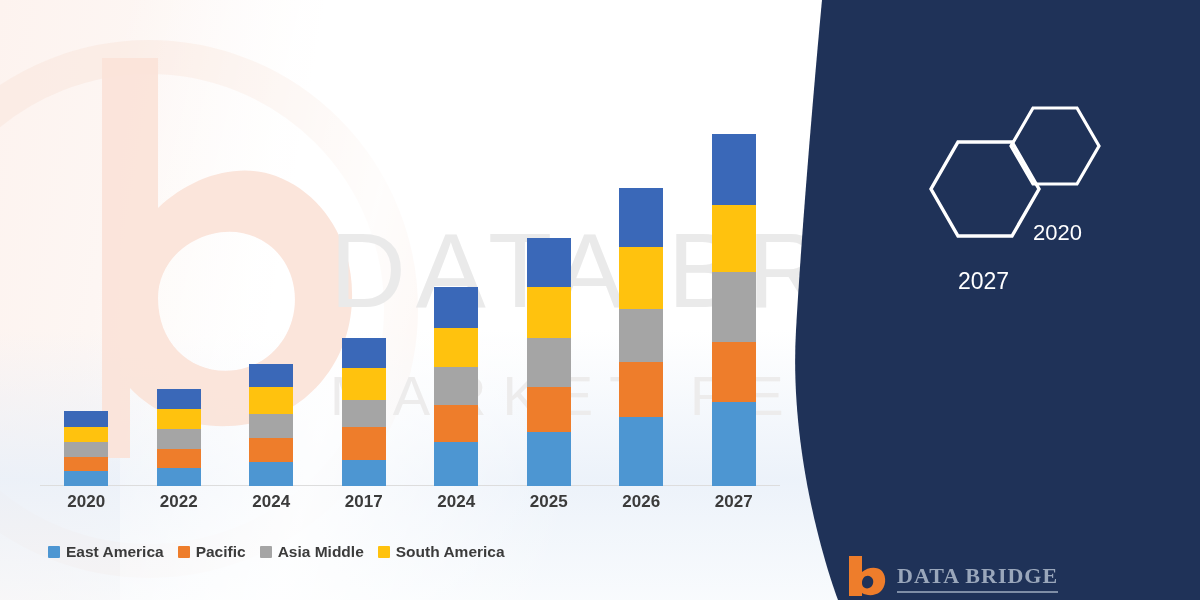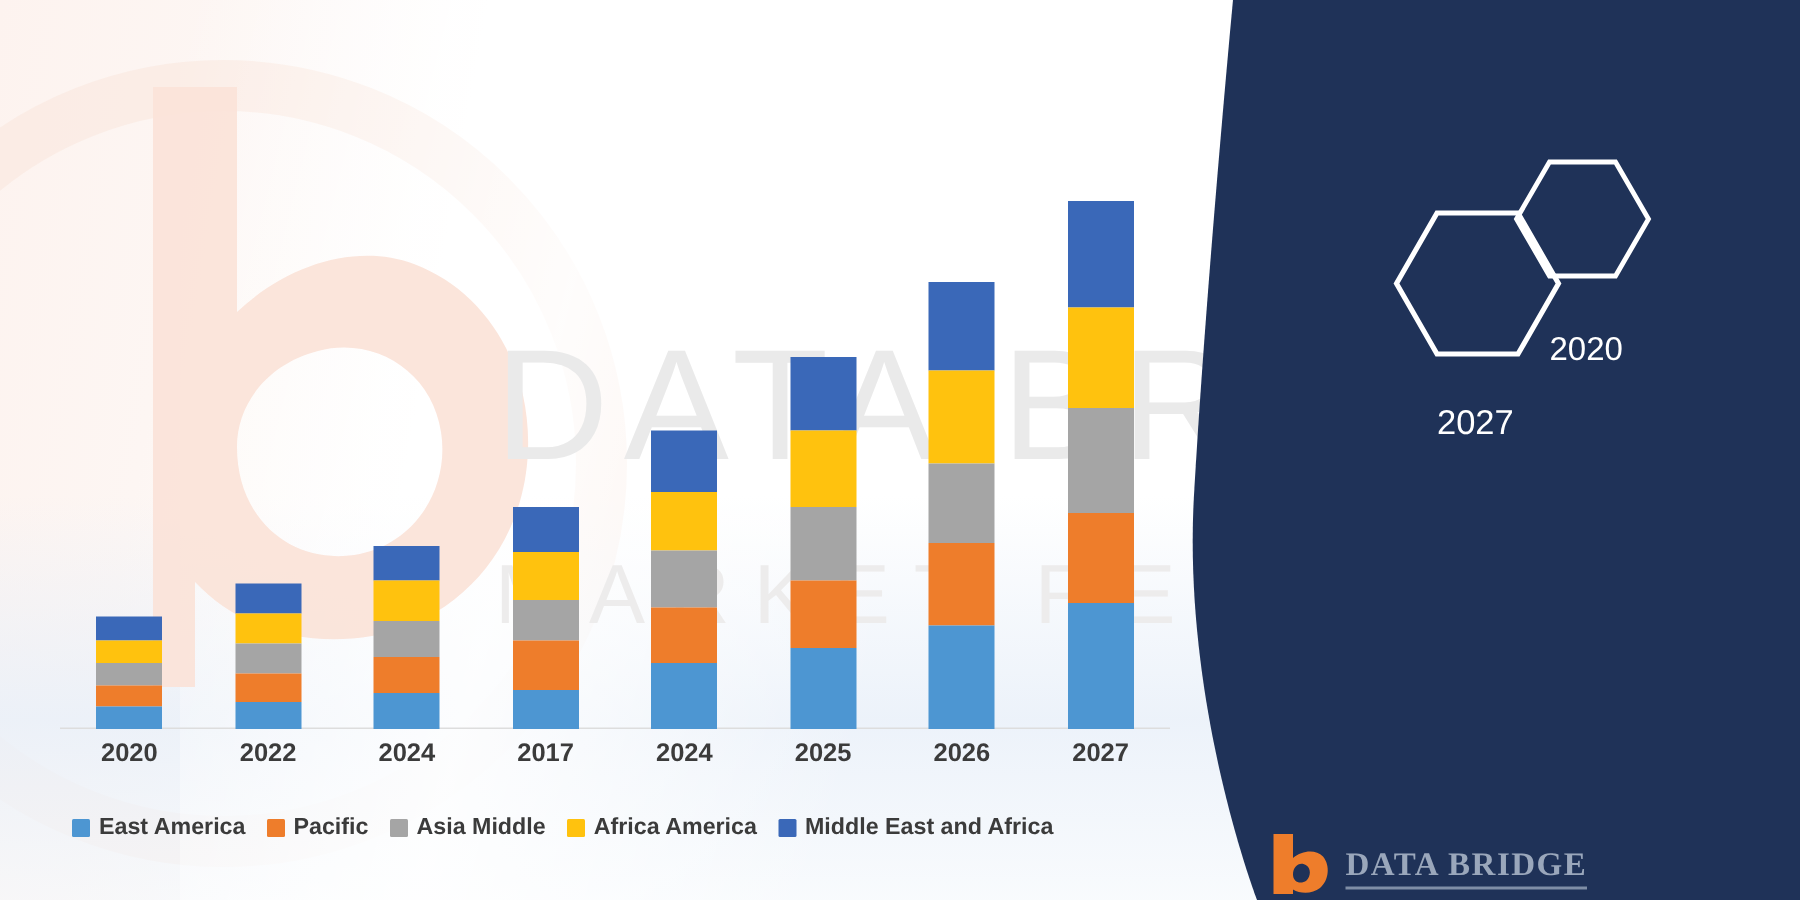--- a/index.html
+++ b/index.html
@@ -212,25 +212,21 @@
         <div class="lg-item">
           <span class="lg-swatch" style="background: rgb(238, 125, 43);"></span>
           <span class="lg-label">Pacific</span>
         </div>
         <div class="lg-item">
           <span class="lg-swatch" style="background: rgb(165, 165, 165);"></span>
           <span class="lg-label">Asia Middle</span>
         </div>
         <div class="lg-item">
           <span class="lg-swatch" style="background: rgb(255, 194, 14);"></span>
-          <span class="lg-label">Africa America</span>
-        </div>
-        <div class="lg-item">
-          <span class="lg-swatch" style="background: rgb(58, 104, 184);"></span>
-          <span class="lg-label">Middle East and Africa</span>
+          <span class="lg-label">South America</span>
         </div>
       </div>
   </div>
 
   <div class="navy">
     <svg width="440" height="600" viewBox="0 0 440 600" aria-hidden="true">
       <path d="M62 0 H440 V600 H78 C78 600 28 470 36 330 C44 190 62 0 62 0 Z" fill="#1f3258"></path>
     </svg>
   </div>
 

